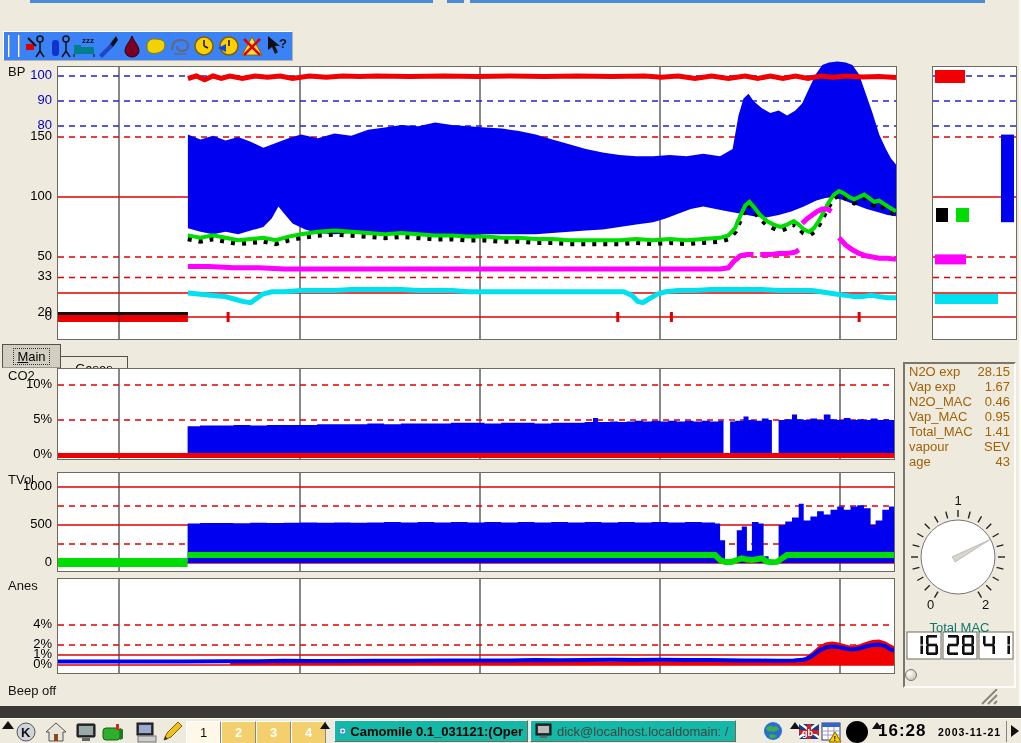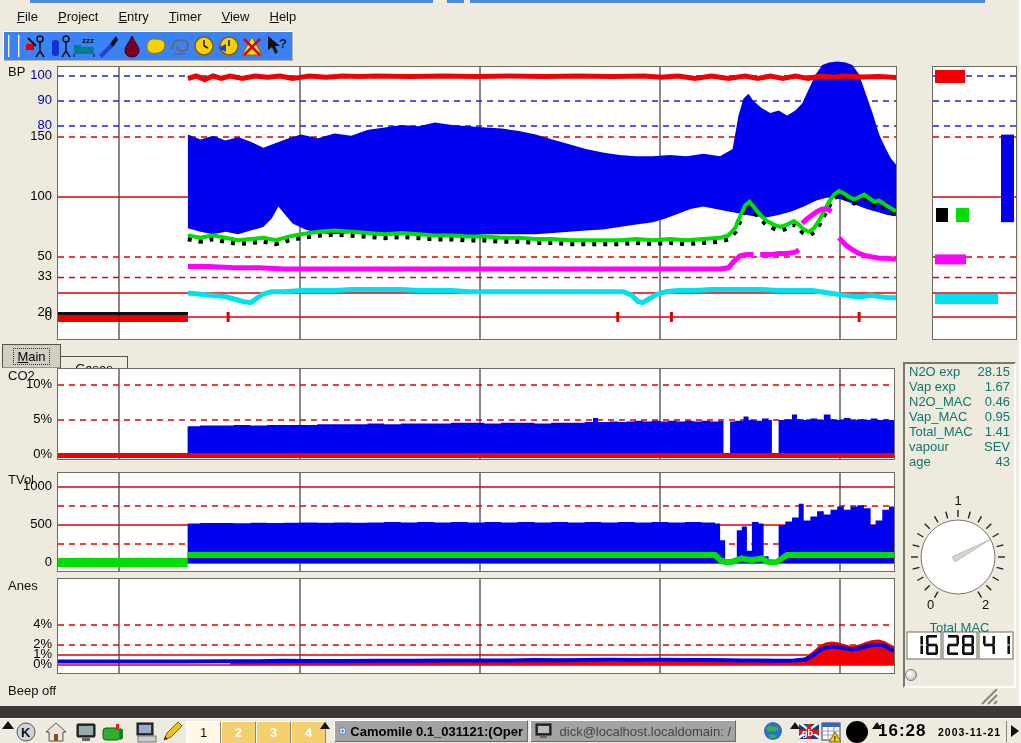--- a/index.html
+++ b/index.html
@@ -28,55 +28,47 @@
   .tab{height:22px;font-size:13px;display:flex;align-items:center;justify-content:center;
        border:1px solid #55524a;border-bottom-color:#9a968a;}
   .tab u{text-decoration:underline;}
   #tab-main{left:2px;top:344px;width:57px;background:#d2cec2;}
   #tab-main .focus{outline:1px dotted #333;padding:0 3px;}
   #tab-gases{left:60px;top:356px;width:66px;background:#eeeade;}
   
   #right-panel{left:903px;top:362px;width:113px;height:326px;background:#eeeade;
                border-top:2px solid #7a766c;border-left:2px solid #7a766c;
                border-bottom:2px solid #fdfcf8;border-right:2px solid #fdfcf8;box-sizing:border-box;}
-  .gas-row{display:flex;justify-content:space-between;font-size:13px;color:#0f766e;
+  .gas-row{display:flex;justify-content:space-between;font-size:13px;color:#a16207;
            padding:0 4px;height:15px;line-height:15px;}
   #total-mac-label{left:903px;top:620px;width:113px;text-align:center;font-size:13px;color:#0f766e;}
   #lcd-radio{left:905px;top:669px;width:10px;height:10px;border-radius:50%;
              border:1px solid #7a766c;background:radial-gradient(circle at 35% 35%,#fff,#b9b5a9);}
   
   #status-text{left:8px;top:683px;font-size:13px;color:#111;}
   
   #taskbar{left:0;top:718px;width:1021px;height:25px;background:#eeeade;border-top:1px solid #fdfcf8;}
   .pager-btn{width:33px;height:21px;top:2px;font-size:13px;display:flex;align-items:center;
              justify-content:center;border:1px solid #8b8778;border-top-color:#fff;border-left-color:#fff;}
-  .win-btn{top:1px;height:22px;background:#a3a3a3;border:1px solid #fff;
+  .win-btn{top:1px;height:22px;background:#14b8a6;border:1px solid #fff;
            border-right-color:#6e6a5e;border-bottom-color:#6e6a5e;display:flex;align-items:center;
-           gap:4px;padding:0 4px;font-size:13px;overflow:hidden;white-space:nowrap;box-sizing:border-box;justify-content:space-between;}
+           gap:4px;padding:0 4px;font-size:13px;overflow:hidden;white-space:nowrap;box-sizing:border-box;}
   #tb-clock{font-size:17px;font-weight:bold;color:#000;letter-spacing:1px;}
   #tb-date{font-size:10.5px;font-weight:bold;color:#000;letter-spacing:1px;}
   text{font-family:"Liberation Sans","DejaVu Sans",sans-serif;}
 </style>
 </head>
 <body>
 
 <div id="screen">
   <div id="app-window" class="abs">
     <div class="abs strip-blue" style="left:30px;width:403px;"></div>
     <div class="abs strip-blue" style="left:447px;width:17px;"></div>
     <div class="abs strip-blue" style="left:470px;width:515px;"></div>
 
-    <div id="menubar" class="abs">
-        <div class="menu-item"><u>F</u>ile</div>
-        <div class="menu-item"><u>P</u>roject</div>
-        <div class="menu-item"><u>E</u>ntry</div>
-        <div class="menu-item"><u>T</u>imer</div>
-        <div class="menu-item"><u>V</u>iew</div>
-        <div class="menu-item"><u>H</u>elp</div>
-      </div>
     <div id="toolbar" class="abs">
       <div id="tb-handle"></div>
     <div class="tb-btn">
           <svg width="24" height="24" viewBox="0 0 24 24">
             <circle cx="16" cy="5" r="3" fill="none" stroke="#111" stroke-width="1.5"></circle>
             <line x1="16" y1="8" x2="16" y2="17" stroke="#111" stroke-width="1.5"></line>
             <line x1="16" y1="17" x2="12" y2="23" stroke="#111" stroke-width="1.5"></line>
             <line x1="16" y1="17" x2="20" y2="23" stroke="#111" stroke-width="1.5"></line>
             <rect x="2" y="10" width="8" height="6" fill="#dd0000"></rect>
             <line x1="4" y1="4" x2="12" y2="12" stroke="#111" stroke-width="2"></line>

